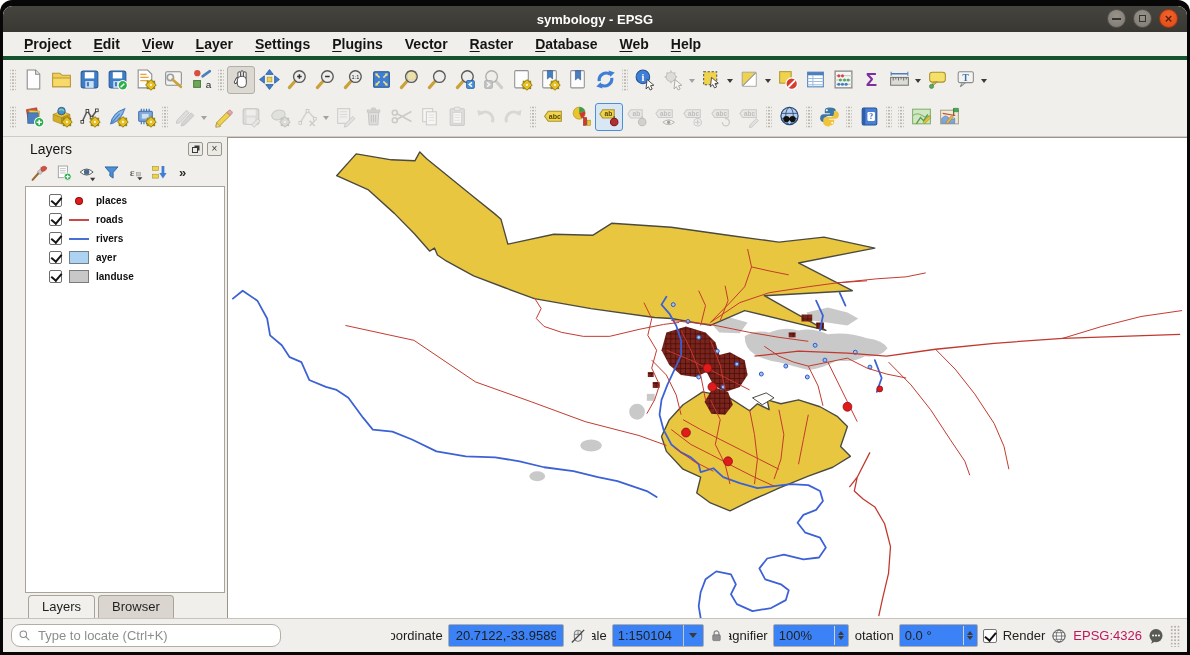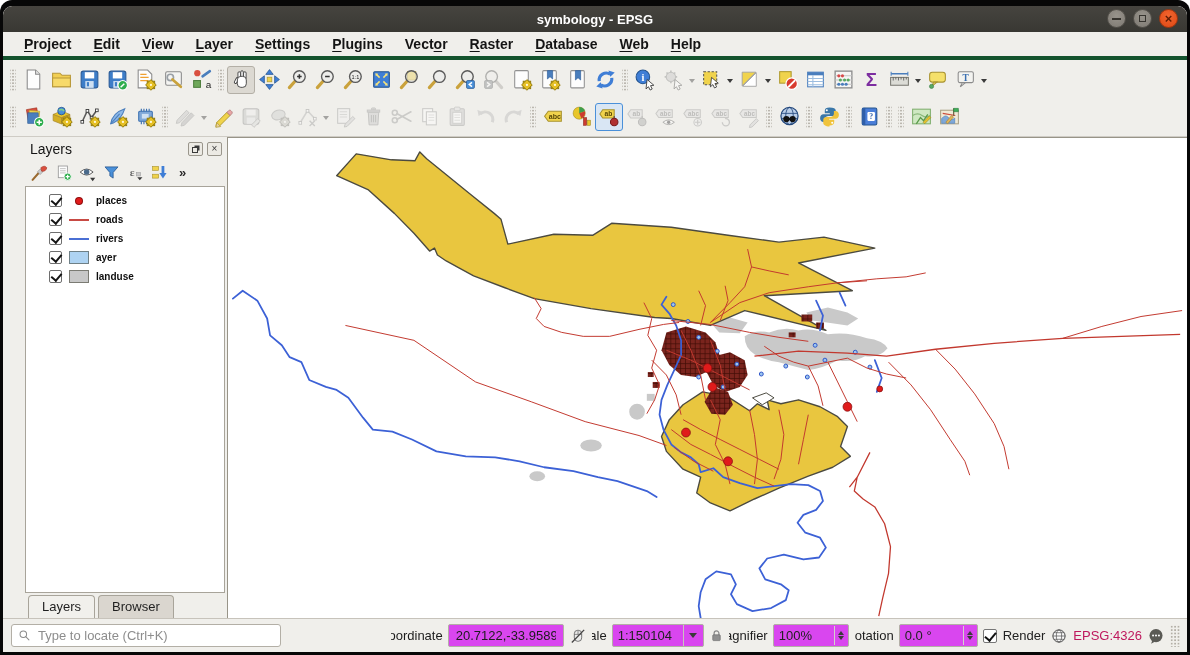--- a/index.html
+++ b/index.html
@@ -54,27 +54,27 @@
   .sw-point{width:8px;height:8px;border-radius:50%;margin:0 6px;border:1px solid rgba(90,0,0,.6);}
   .sw-line{width:20px;height:2px;}
   .sw-fill{width:20px;height:13px;border:1px solid rgba(60,60,45,.55);}
   .panel-tabs{height:25px;flex:none;display:flex;align-items:flex-end;padding-left:5px;gap:3px;}
   .ptab{padding:3px 13px 4px;font-size:13px;color:#1f1f1f;border:1px solid #a8a49a;border-bottom:none;border-radius:4px 4px 0 0;background:#dad6cf;}
   .ptab.active{background:#f1f0ec;}
   .map{flex:1;position:relative;background:#fff;border:1px solid #989488;border-right:none;border-bottom:none;min-width:0;}
   .mapsvg{position:absolute;inset:0;width:100%;height:100%;display:block;}
   
   .statusbar{height:34px;flex:none;display:flex;align-items:center;padding:0 6px 0 8px;gap:5px;font-size:13px;color:#222;background:#f0efeb;border-top:1px solid #c7c3bb;}
-  .locator{width:270px;height:23px;flex:none;background:#fff;border:1px solid #b3afa6;border-radius:3px;display:flex;align-items:center;padding:0 6px;gap:5px;}
+  .locator{width:270px;height:23px;flex:none;background:#fff;border:1px solid #b3afa6;border-radius:9px;display:flex;align-items:center;padding:0 6px;gap:5px;}
   .locator svg{width:13px;height:13px;flex:none;}
   .locator input{border:none;outline:none;flex:1;min-width:0;font-size:13px;color:#333;background:transparent;font-family:inherit;}
   .locator input::placeholder{color:#8d8d8d;}
   .sb-space{flex:1;}
   .sb-label{direction:rtl;overflow:hidden;white-space:nowrap;display:inline-block;flex:none;color:#1c1c1c;}
-  .field{height:23px;background:#d946ef;border:1px solid #b3afa6;border-radius:2px;display:flex;align-items:center;padding:0 5px;flex:none;}
+  .field{height:23px;background:#3b82f6;border:1px solid #b3afa6;border-radius:2px;display:flex;align-items:center;padding:0 5px;flex:none;}
   .field input{border:none;outline:none;width:104px;font-size:13px;text-align:center;color:#1c1c1c;background:transparent;font-family:inherit;}
   .combo{width:92px;justify-content:space-between;padding-right:0;}
   .combo .cval{white-space:nowrap;}
   .combo .arrowbtn{width:20px;height:100%;border-left:1px solid #c9c5bc;display:flex;align-items:center;justify-content:center;}
   .combo .arrowbtn i{width:0;height:0;border:4px solid transparent;border-top:5px solid #3a3a3a;margin-top:4px;}
   .spin{position:relative;}
   .spin .sval{white-space:nowrap;}
   .spin .arrows{position:absolute;right:1px;top:1px;bottom:1px;width:13px;border-left:1px solid #d5d2ca;display:flex;flex-direction:column;align-items:center;justify-content:space-evenly;}
   .arr-up{width:0;height:0;border:3.5px solid transparent;border-bottom:4.5px solid #3a3a3a;}
   .arr-dn{width:0;height:0;border:3.5px solid transparent;border-top:4.5px solid #3a3a3a;}

